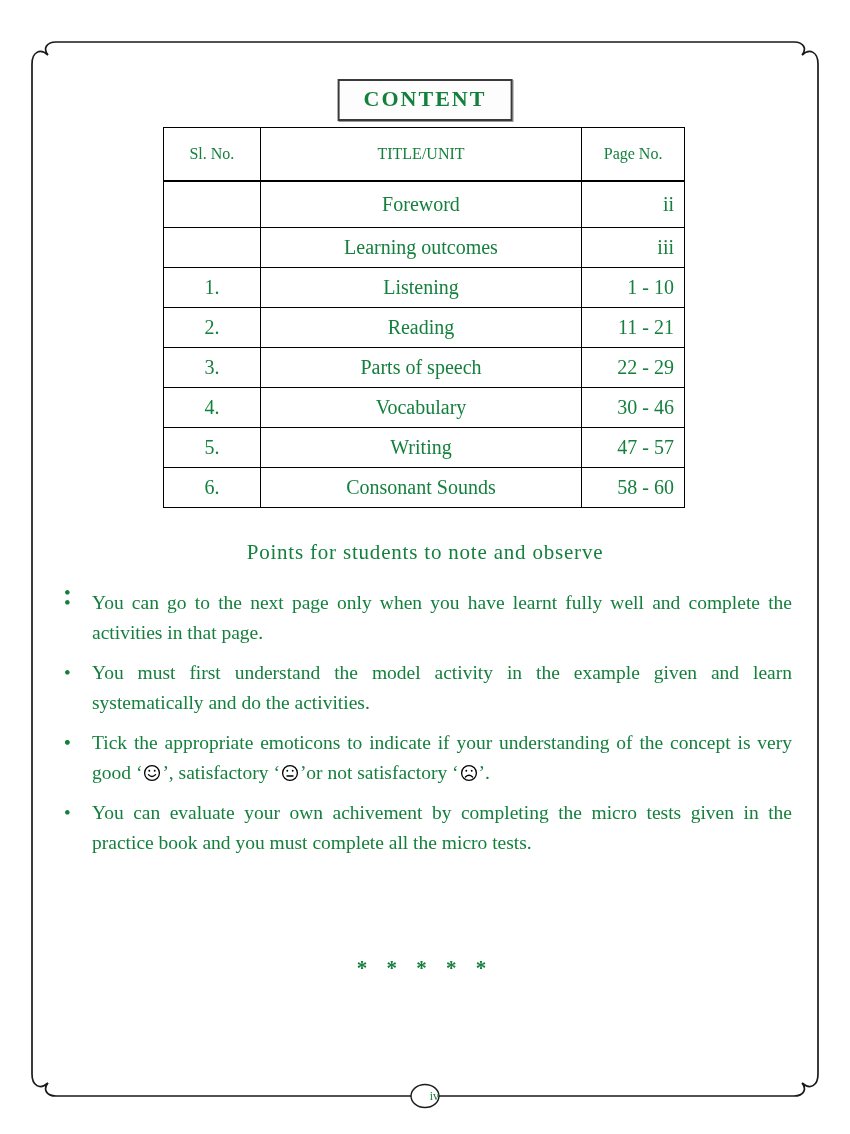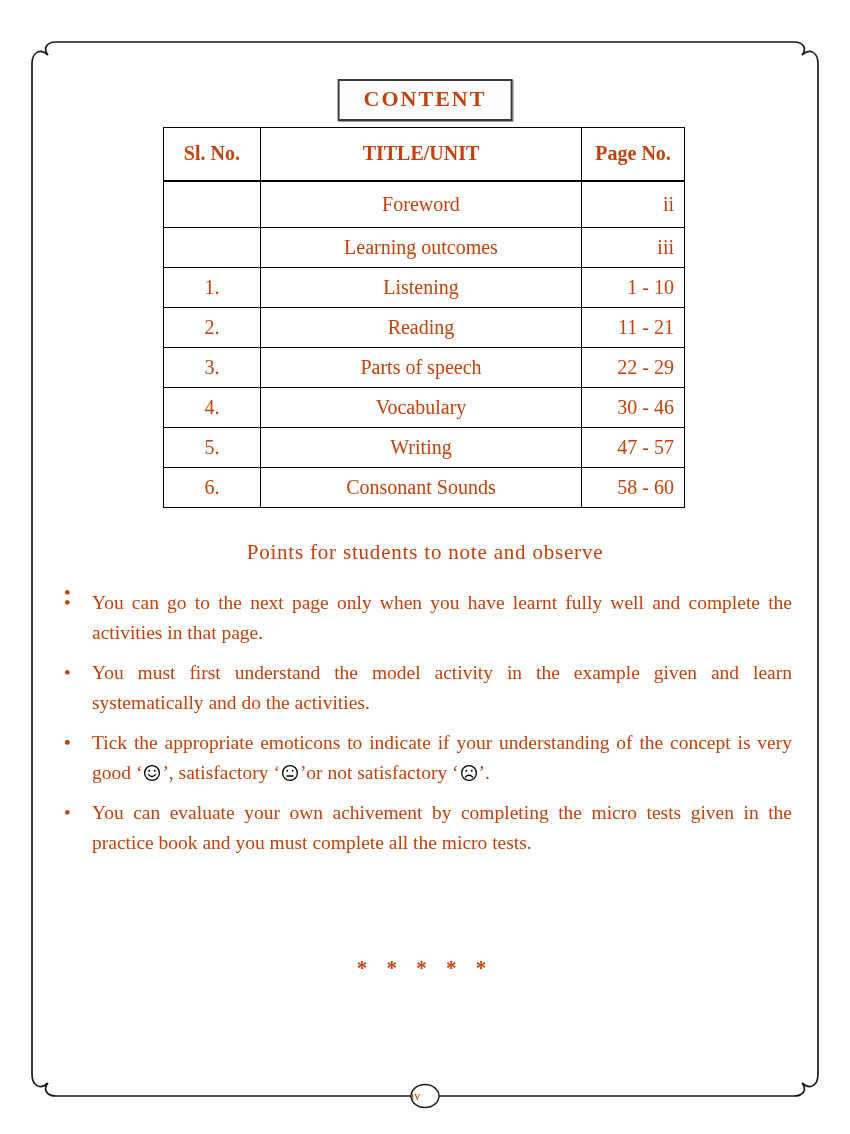--- a/index.html
+++ b/index.html
@@ -3,21 +3,21 @@
 <meta charset="utf-8">
 <style>
   * { margin: 0; padding: 0; box-sizing: border-box; }
   html, body { background: #ffffff; }
   .page {
     position: relative;
     width: 850px;
     height: 1134px;
     background: #ffffff;
     font-family: "Liberation Serif", serif;
-    color: #c2410c;
+    color: #15803d;
     overflow: hidden;
   }
   .frame-svg {
     position: absolute;
     top: 0; left: 0;
     width: 850px; height: 1134px;
     pointer-events: none;
   }
   
   .content-box {
@@ -41,22 +41,22 @@
     width: 522px;
     border-collapse: collapse;
     font-size: 20px;
   }
   table.toc th, table.toc td {
     border: 1.6px solid #000000;
     padding: 0 10px;
   }
   table.toc th {
     height: 53px;
-    font-size: 20px;
-    font-weight: bold;
+    font-size: 16px;
+    font-weight: normal;
   }
   table.toc th.col-sl    { width: 97px; }
   table.toc th.col-title { width: 322px; text-align: center; }
   table.toc th.col-page  { width: 103px; }
   table.toc thead th { border-bottom-width: 2px; }
   table.toc tbody tr { height: 40px; }
   table.toc tbody tr.first { height: 47px; }
   td.cell-sl   { text-align: center; }
   td.cell-title{ text-align: center; padding-left: 12px; }
   td.cell-page { text-align: right; }
@@ -106,21 +106,21 @@
     font-size: 21px;
     font-weight: bold;
     letter-spacing: 7px;
   }
   .page-number-badge {
     position: absolute;
     top: 1085px;
     left: 411px;
     width: 28px;
     height: 22px;
-    text-align: left;
+    text-align: right;
     font-size: 12px;
     line-height: 22px;
   }
 </style>
 </head>
 <body>
 
 <div class="page">
 
   <svg class="frame-svg" viewBox="0 0 850 1134" xmlns="http://www.w3.org/2000/svg">

